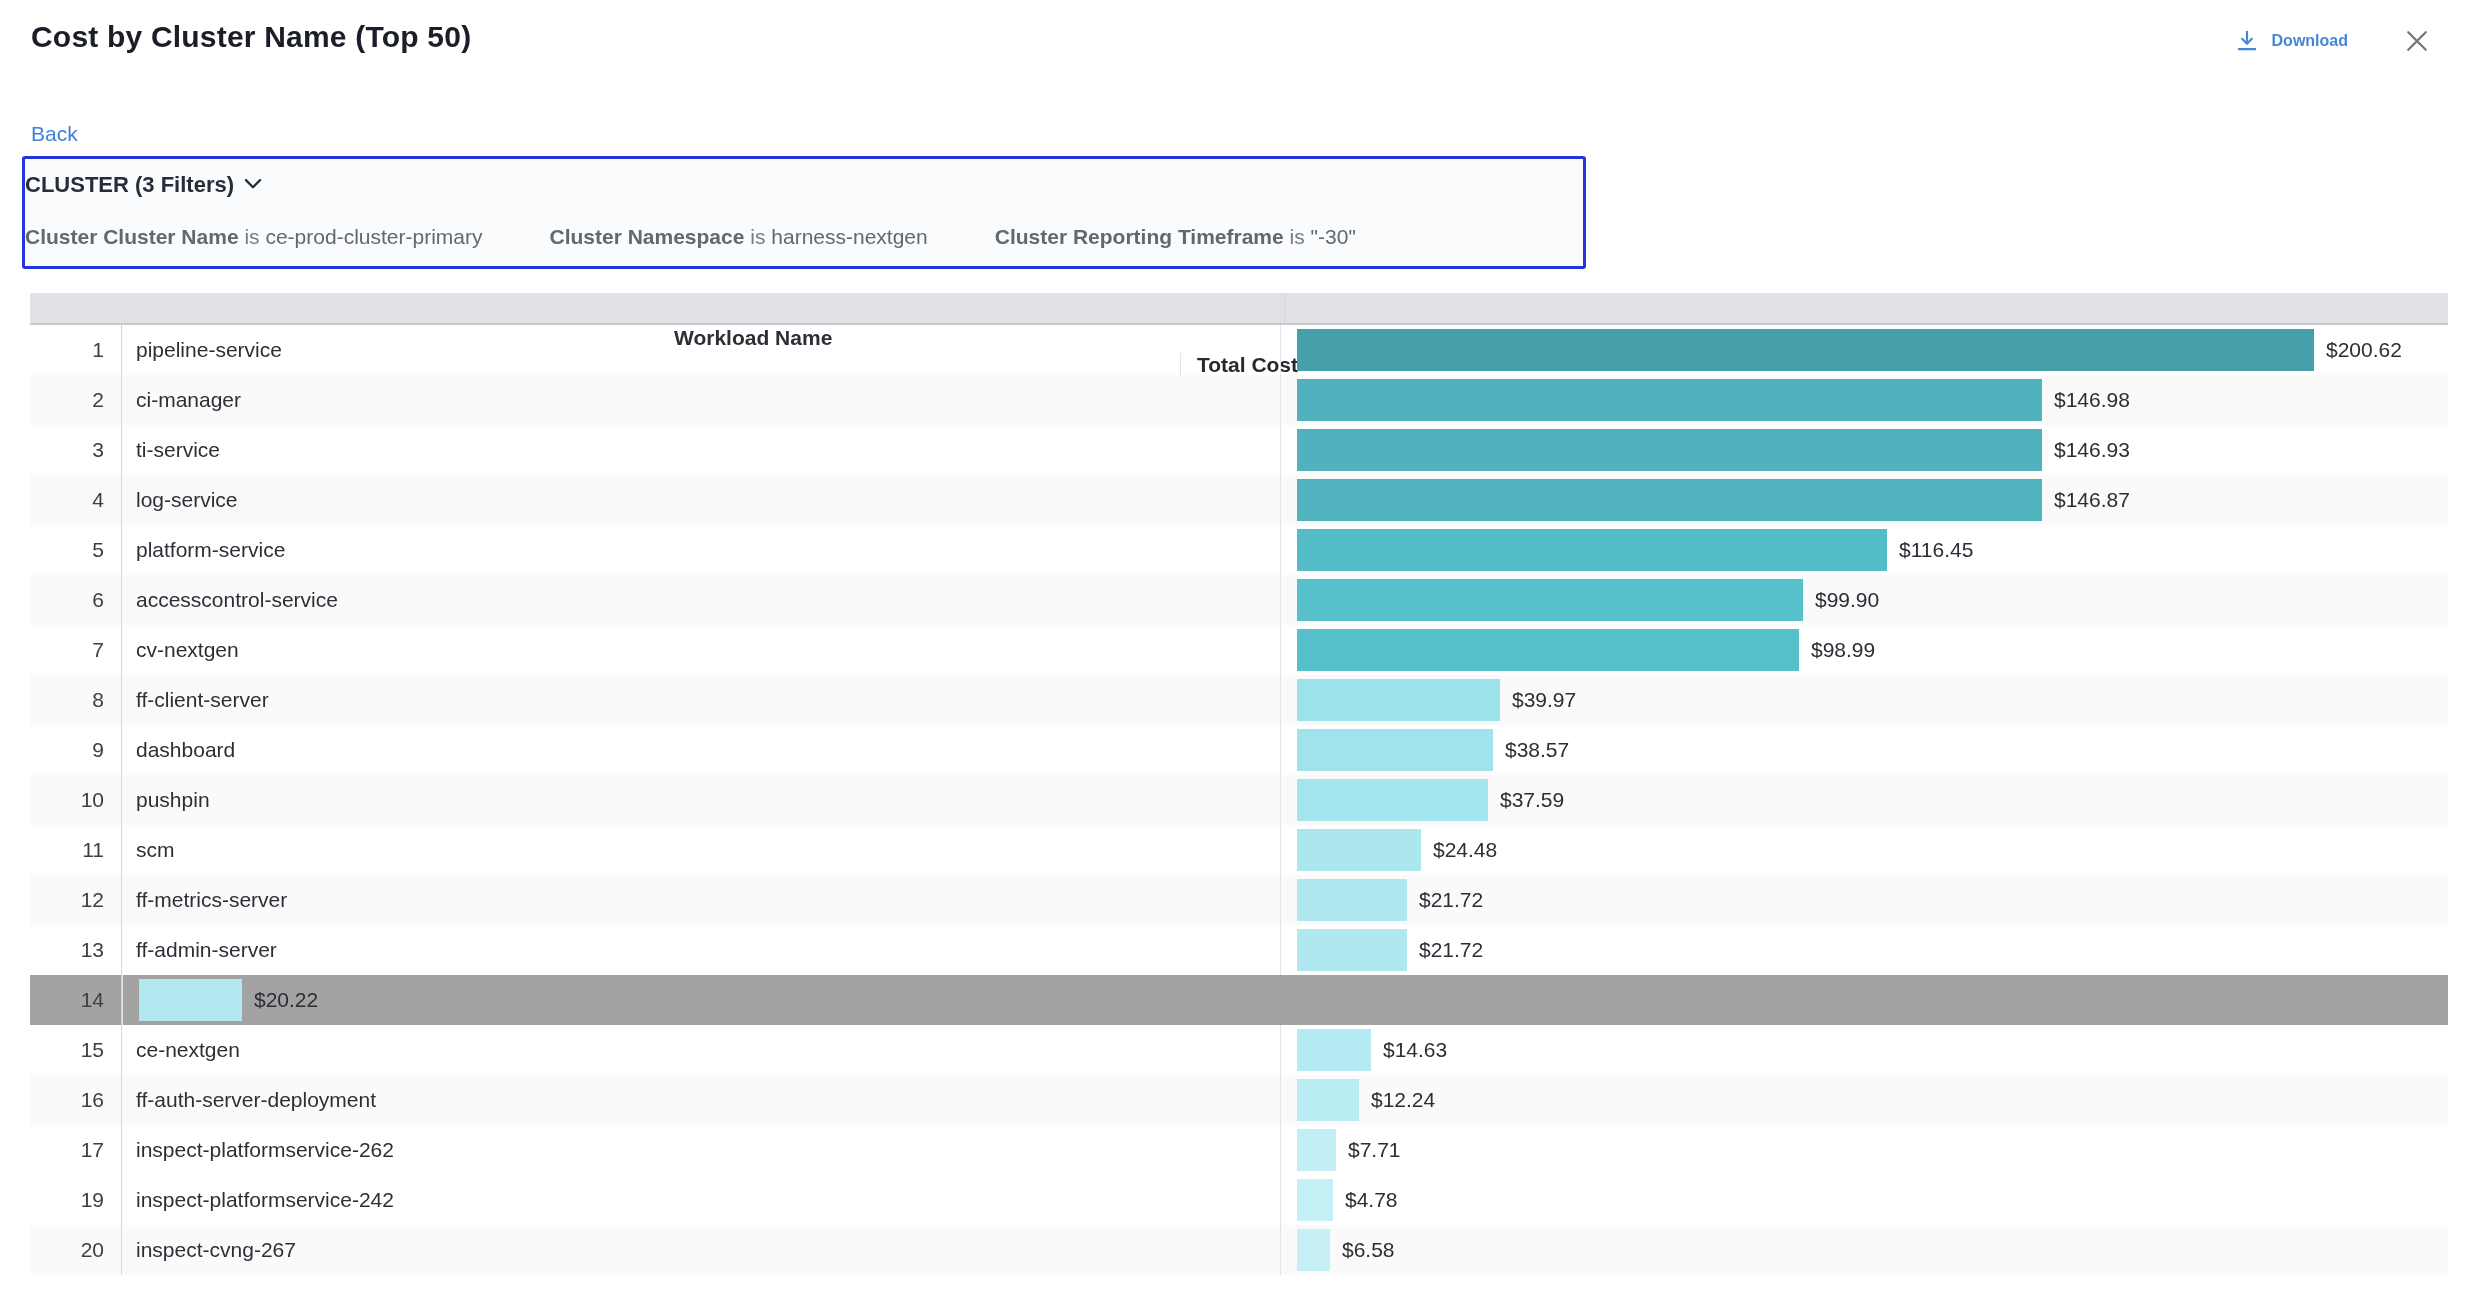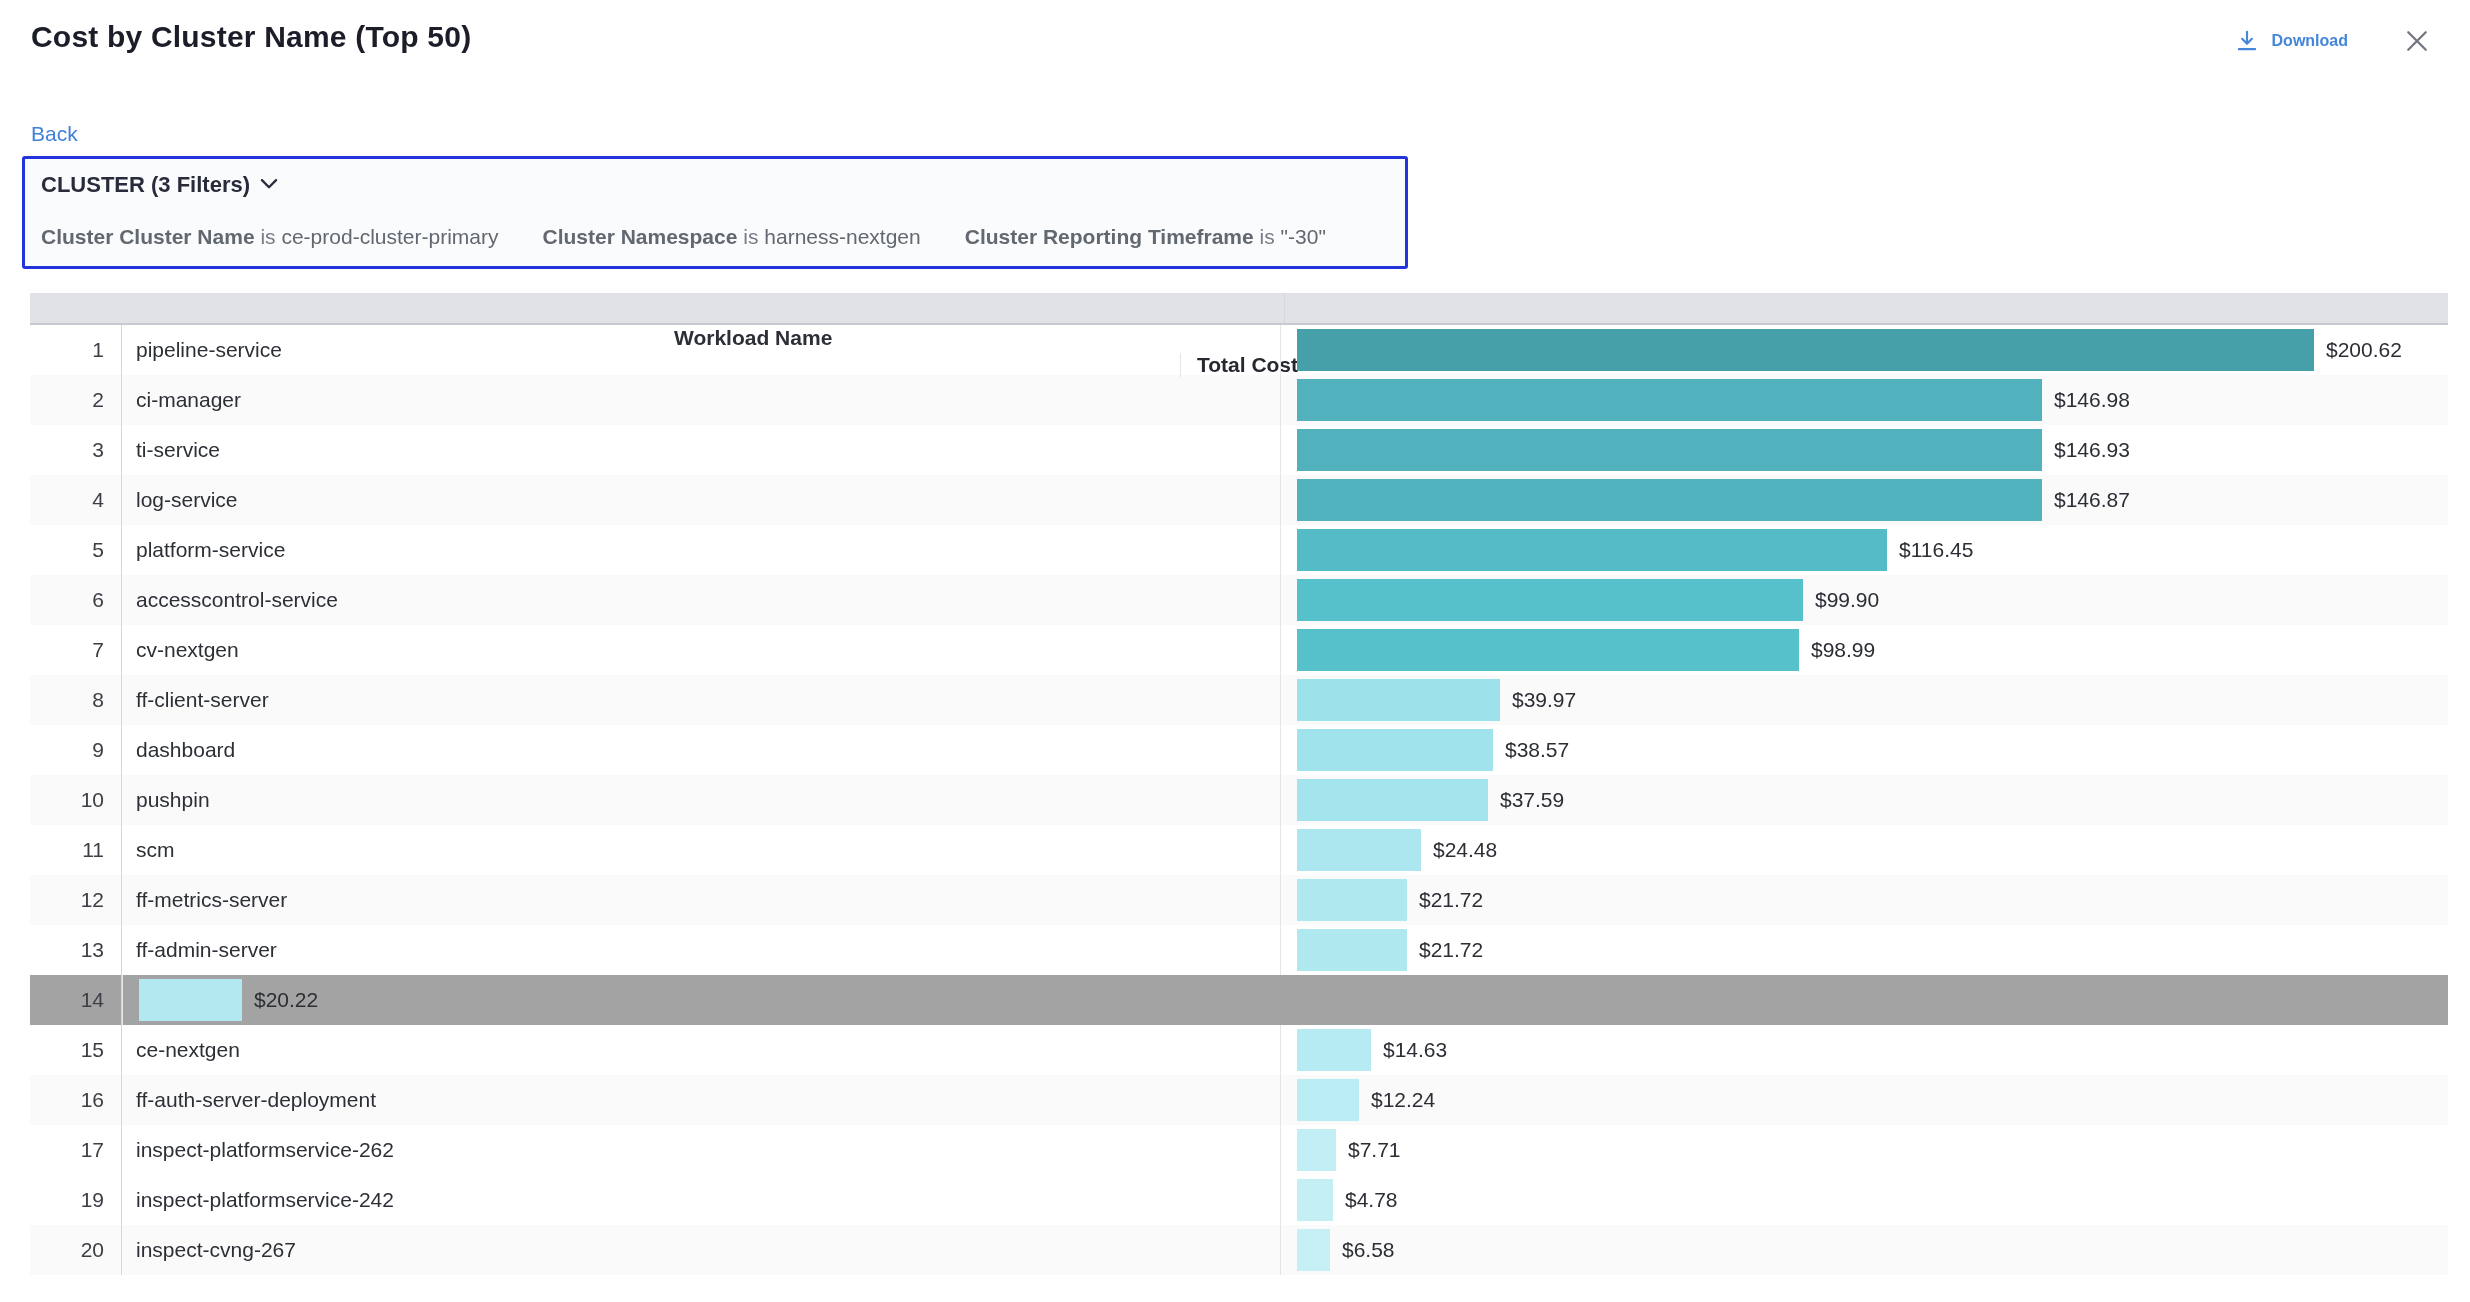--- a/index.html
+++ b/index.html
@@ -11,25 +11,25 @@
   .page-title { font-size:30px; font-weight:700; color:#1b1e28; letter-spacing:.2px; }
   .top-actions { display:flex; align-items:center; gap:52px; padding-top:4px; }
   .download-btn { display:flex; align-items:center; gap:12px; color:#4486da;
                   font-size:16px; font-weight:600; cursor:pointer; }
   .download-btn svg { display:block; }
   .close-btn { cursor:pointer; line-height:0; padding:2px; }
 
   .back-link { display:inline-block; margin:64px 0 0 31px; font-size:21px;
                color:#3f80d9; cursor:pointer; }
 
-  .filter-card { margin:10px 0 0 22px; width:1386px; border:3px solid #2433dc;
-                 border-radius:3px; background:#fafbfc; padding:13px 14px 17px 16px; }
+  .filter-card { margin:10px 0 0 22px; width:1564px; border:3px solid #2433dc;
+                 border-radius:3px; background:#fafbfc; padding:13px 14px 17px 0; }
   .filter-head { display:flex; align-items:center; gap:10px; cursor:pointer; }
   .filter-head .glabel { font-size:22px; font-weight:600; color:#272b3a; }
-  .filter-clauses { margin-top:27px; display:flex; gap:44px; white-space:nowrap; }
+  .filter-clauses { margin-top:27px; display:flex; gap:67px; white-space:nowrap; }
   .clause { font-size:21px; color:#6d737e; }
   .f-field { font-weight:600; color:#62686f; }
   .f-op { font-weight:400; color:#767c86; }
   .f-val { font-weight:400; color:#62686f; }
 
   .cost-table { margin:24px 0 0 30px; width:2418px; }
   .thead { display:flex; height:32px; background:#e0e2e6;
            border-bottom:2px solid #c6cad0; align-items:center;flex-direction:column; }
   .thead .c-rank, .trow .c-rank { width:92px; flex:none; height:100%;
            border-right:1px solid #d5d7da; display:flex; align-items:center;

